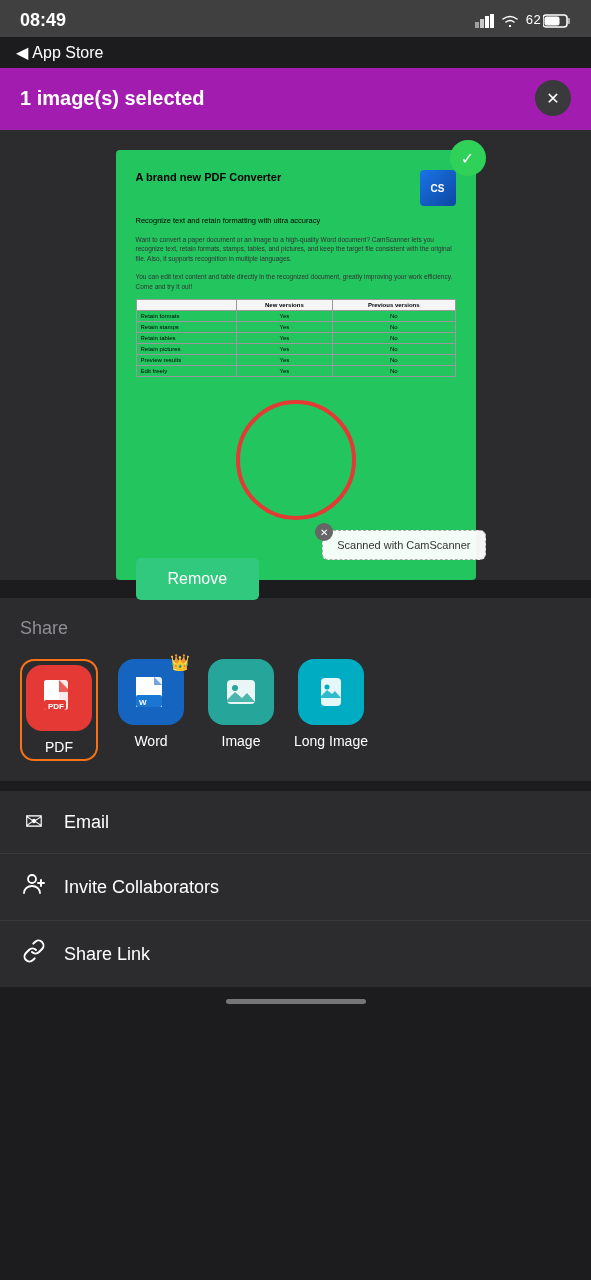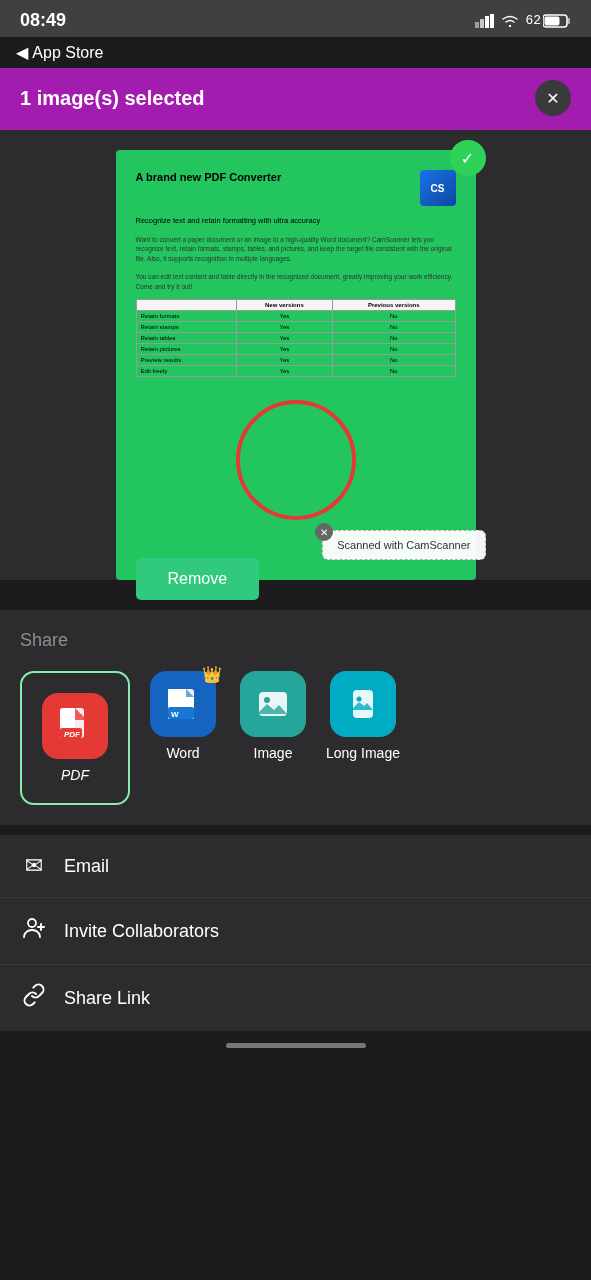--- a/index.html
+++ b/index.html
@@ -237,44 +237,43 @@
       font-weight: 500;
       cursor: pointer;
     }
 
     
     .share-label {
       padding: 20px 20px 10px;
       font-size: 18px;
       color: #8e8e93;
       background: #2c2c2e;
-      margin-top: 30px;
+      margin-top: 18px;
     }
 
     
     .format-row {
       display: flex;
       gap: 16px;
       padding: 10px 20px 20px;
       background: #2c2c2e;
       overflow-x: auto;
     }
     .format-item {
       display: flex;
       flex-direction: column;
       align-items: center;
       gap: 8px;
       cursor: pointer;
       min-width: 74px;
     }
     .format-item.selected {
-      border: 2px solid #86efac;
+      border: 2px solid #f97316;
       border-radius: 14px;
-      padding: 20px;
-      font-style: italic;
+      padding: 4px;
     }
     .format-icon {
       width: 66px;
       height: 66px;
       border-radius: 16px;
       display: flex;
       align-items: center;
       justify-content: center;
       position: relative;
     }

